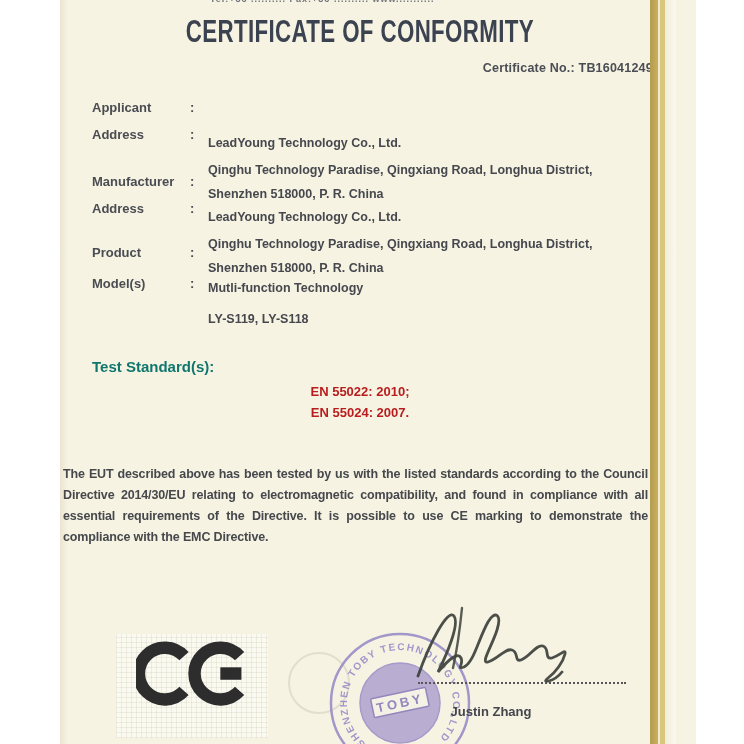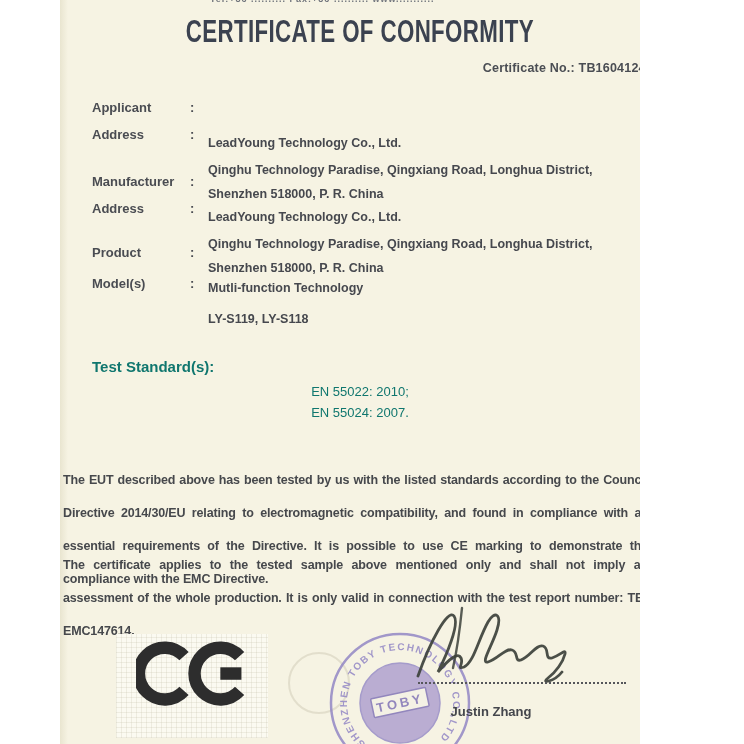--- a/index.html
+++ b/index.html
@@ -1,21 +1,21 @@
 <!DOCTYPE html>
 <html><head>
 <meta charset="utf-8">
 <style>
   * { margin:0; padding:0; box-sizing:border-box; }
   html,body { width:744px; height:744px; overflow:hidden; background:#ffffff;
               font-family:"Liberation Sans", sans-serif; }
   .scan { position:relative; width:744px; height:744px; background:#ffffff; }
 
   
-  .page { position:absolute; left:60px; top:0; width:580px; height:744px;
+  .page { position:absolute; left:60px; top:0; width:636px; height:744px;
           background:#f6f3e3; overflow:hidden; }
   .page-edge-shade { position:absolute; left:0; top:0; width:8px; height:744px;
           background:linear-gradient(to right, #e9e5d0, rgba(233,229,208,0)); }
   
   .gold-band { position:absolute; top:0; height:744px; }
   .gold-dark  { left:590px; width:8px; background:linear-gradient(to right,#b49c4e,#caaf5f); }
   .gold-sep   { left:598px; width:2px; background:#efe9cf; }
   .gold-light { left:600px; width:5px; background:#d9c67c; }
   .page-right-rim { position:absolute; left:605px; top:0; width:11px; height:744px;
           background:linear-gradient(to right,#f2eedb,#faf8ee); }
@@ -37,24 +37,24 @@
   .frow .lab { position:absolute; left:0; top:0; width:112px; font-size:13px;
                font-weight:bold; color:#4a4c52; }
   .frow .col { position:absolute; left:98px; top:0; font-size:13px; font-weight:bold; color:#4a4c52; }
   .frow .val { position:absolute; left:116px; top:0; width:394px; font-size:12.5px;
                font-weight:bold; color:#46484e; line-height:24px;margin-top:31px; }
   .r0 { top:100px; } .r1 { top:127px; } .r2 { top:174px; }
   .r3 { top:201px; } .r4 { top:245px; } .r5 { top:276px; }
 
   .std-label { position:absolute; left:32px; top:358px; font-size:15px; font-weight:bold; color:#0f766e; }
   .std-items { position:absolute; left:0; top:381px; width:600px; text-align:center; }
-  .std-items div { font-size:13px; font-weight:normal; color:#0f766e; line-height:21px; }
+  .std-items div { font-size:13px; font-weight:bold; color:#b91c1c; line-height:21px; }
 
   .para { position:absolute; left:3px; width:585px; font-size:12.5px; font-weight:600;
-          color:#46484c; line-height:33px; text-align:justify; letter-spacing:-.15px; }
+          color:#46484c; line-height:21px; text-align:justify; letter-spacing:-.15px; }
   .p1 { top:464px; }
   .p2 { top:549px; }
 
   
   .ce-panel { position:absolute; left:56px; top:634px; width:152px; height:104px;
           background-color:#fbfaf1;
           background-image:
             repeating-linear-gradient(0deg,  rgba(185,180,155,.20) 0 1px, transparent 1px 5px),
             repeating-linear-gradient(90deg, rgba(185,180,155,.20) 0 1px, transparent 1px 5px); }
   .ce-svg { position:absolute; left:20px; top:5px; }
@@ -121,21 +121,20 @@
       <span class="val">LY-S119, LY-S118</span>
     </div>
 
     <div class="std-label">Test Standard(s):</div>
     <div class="std-items">
       <div>EN 55022: 2010;</div>
       <div>EN 55024: 2007.</div>
     </div>
 
     <div class="para p1">The EUT described above has been tested by us with the listed standards according to the Council Directive 2014/30/EU relating to electromagnetic compatibility, and found in compliance with all essential requirements of the Directive. It is possible to use CE marking to demonstrate the compliance with the EMC Directive.</div>
-    <div class="para p2">The certificate applies to the tested sample above mentioned only and shall not imply an assessment of the whole production. It is only valid in connection with the test report number: TB-EMC147614.</div>
 
     <div class="ce-panel">
       <svg class="ce-svg" width="115" height="71" viewBox="0 0 120 74">
         <path d="M 50.1 17.9 A 27 27 0 1 0 50.1 54.1" fill="none" stroke="#2d2d2d" stroke-width="13"></path>
         <path d="M 108.1 17.9 A 27 27 0 1 0 108.1 54.1" fill="none" stroke="#2d2d2d" stroke-width="13"></path>
         <path d="M 88 36 L 110 36" stroke="#2d2d2d" stroke-width="13"></path>
       </svg>
     </div>
     <div class="watermark-ring"></div>
 

